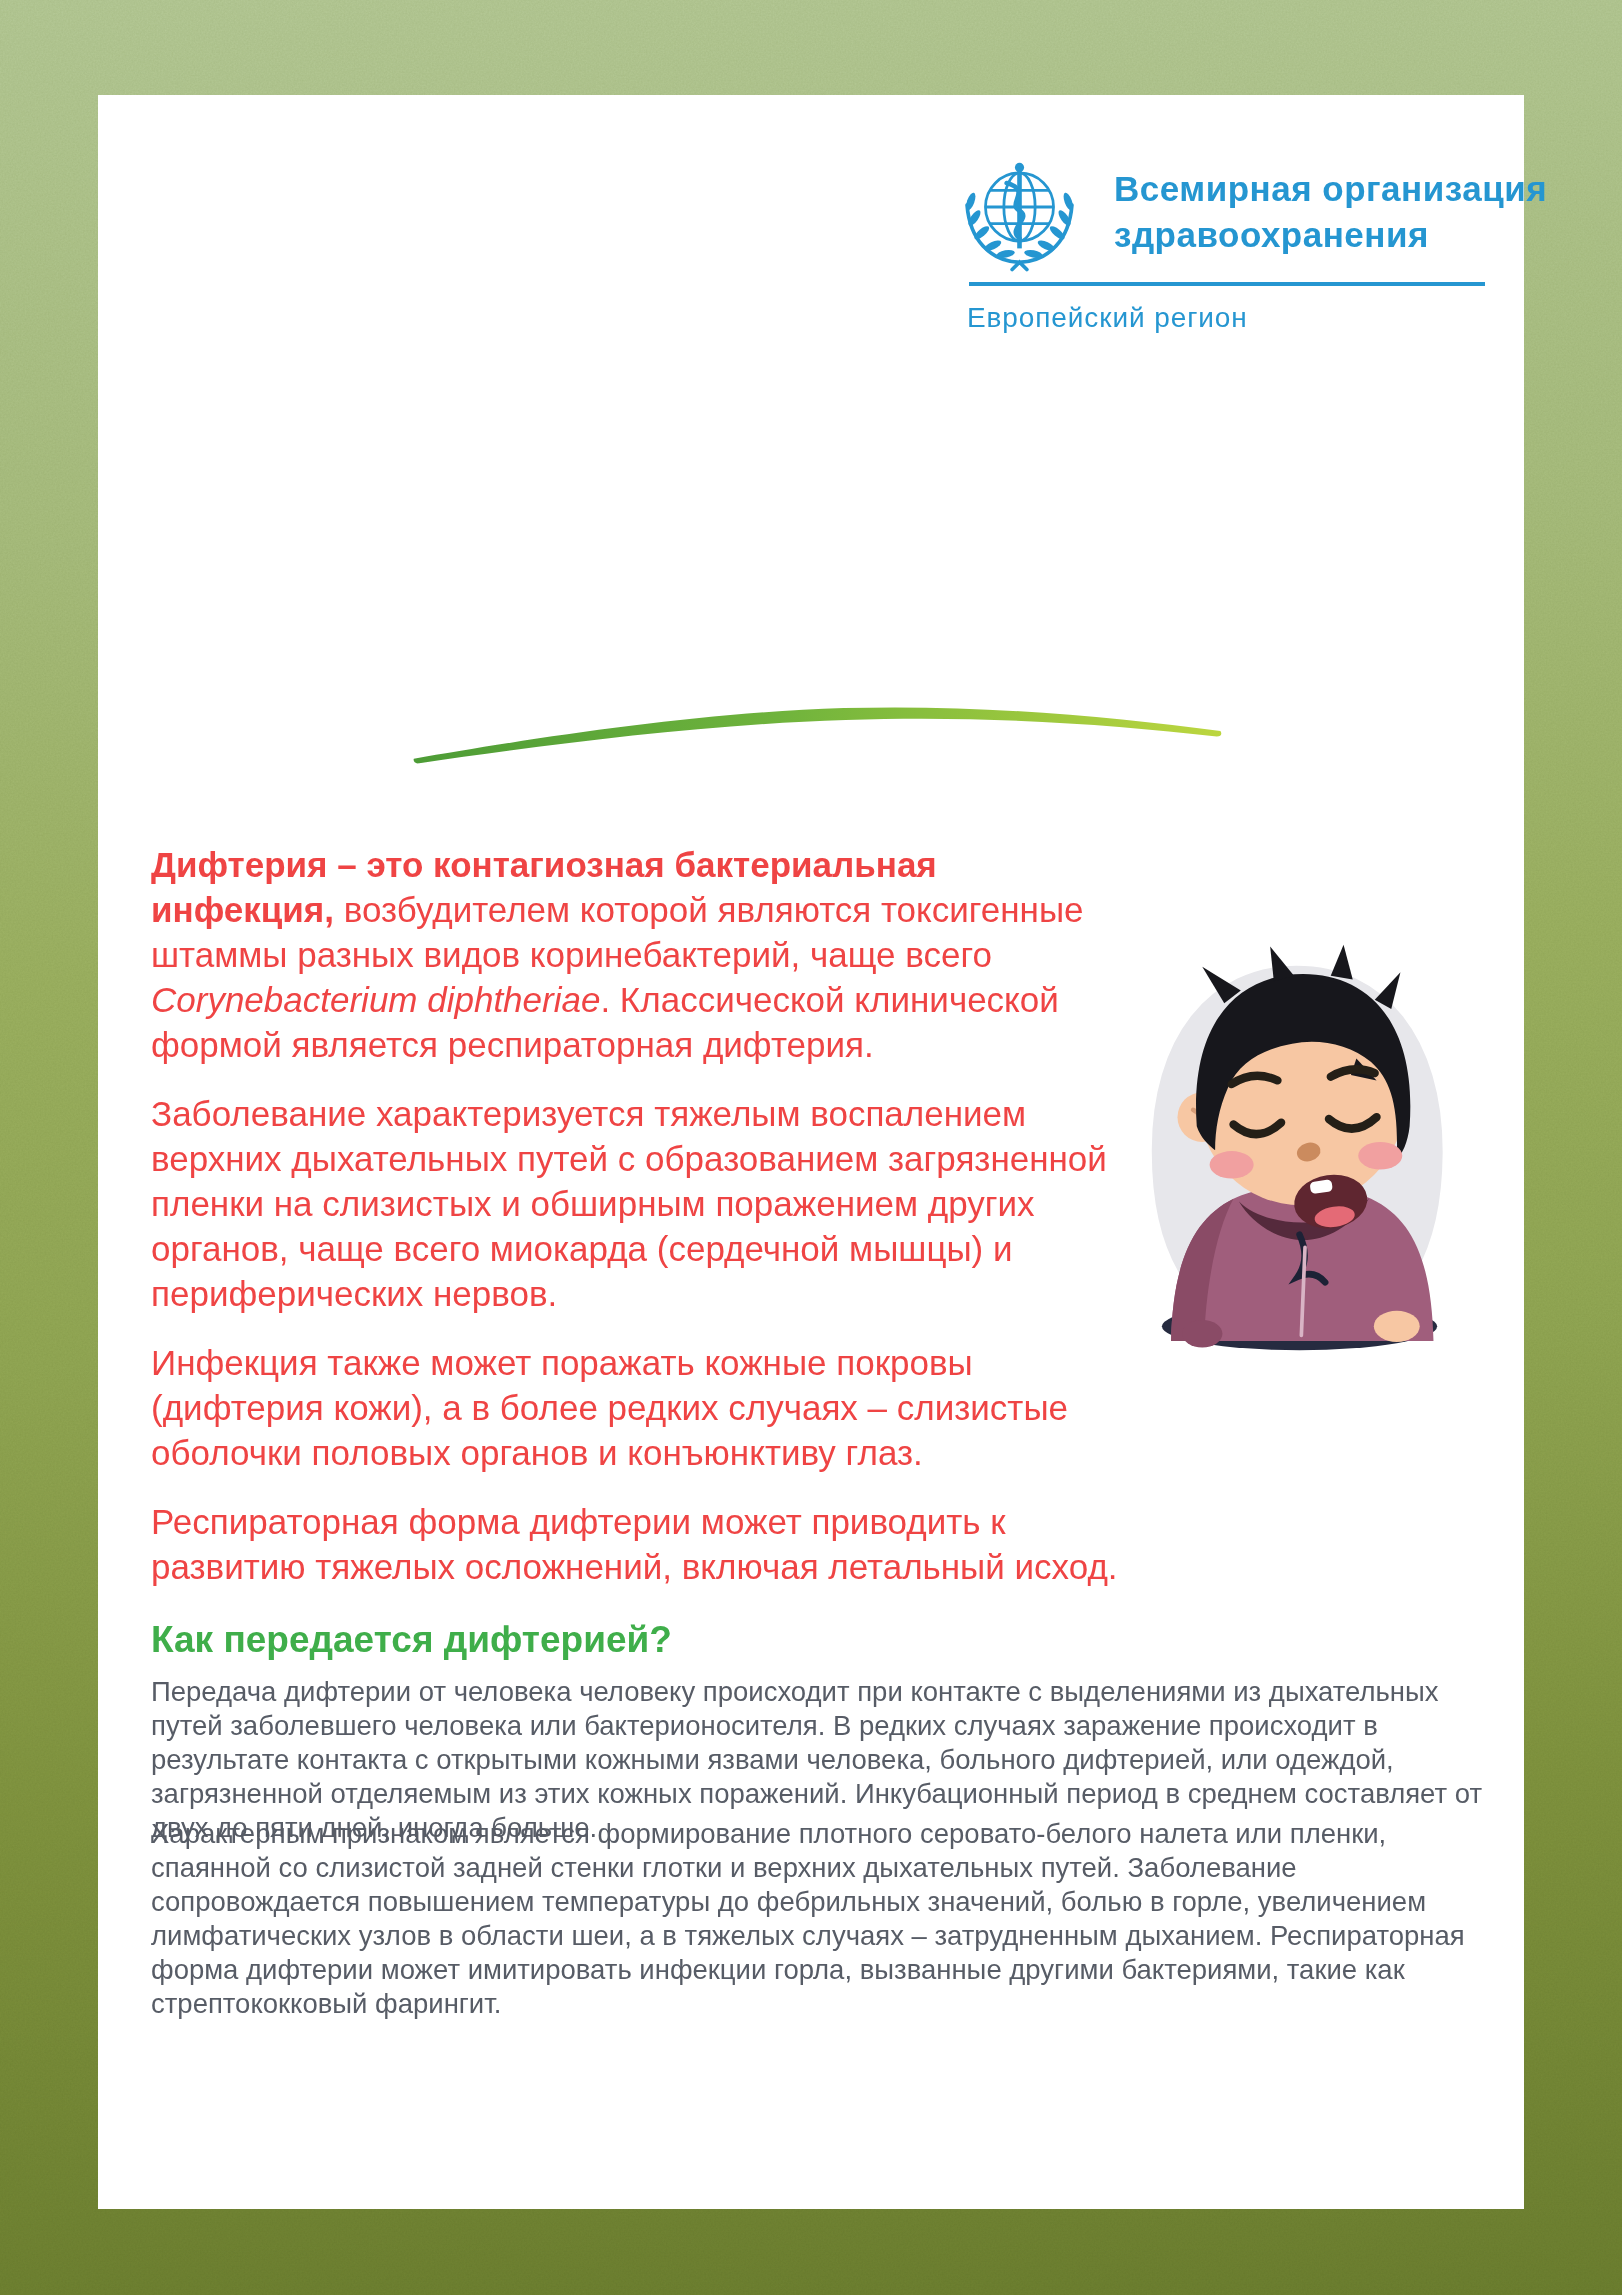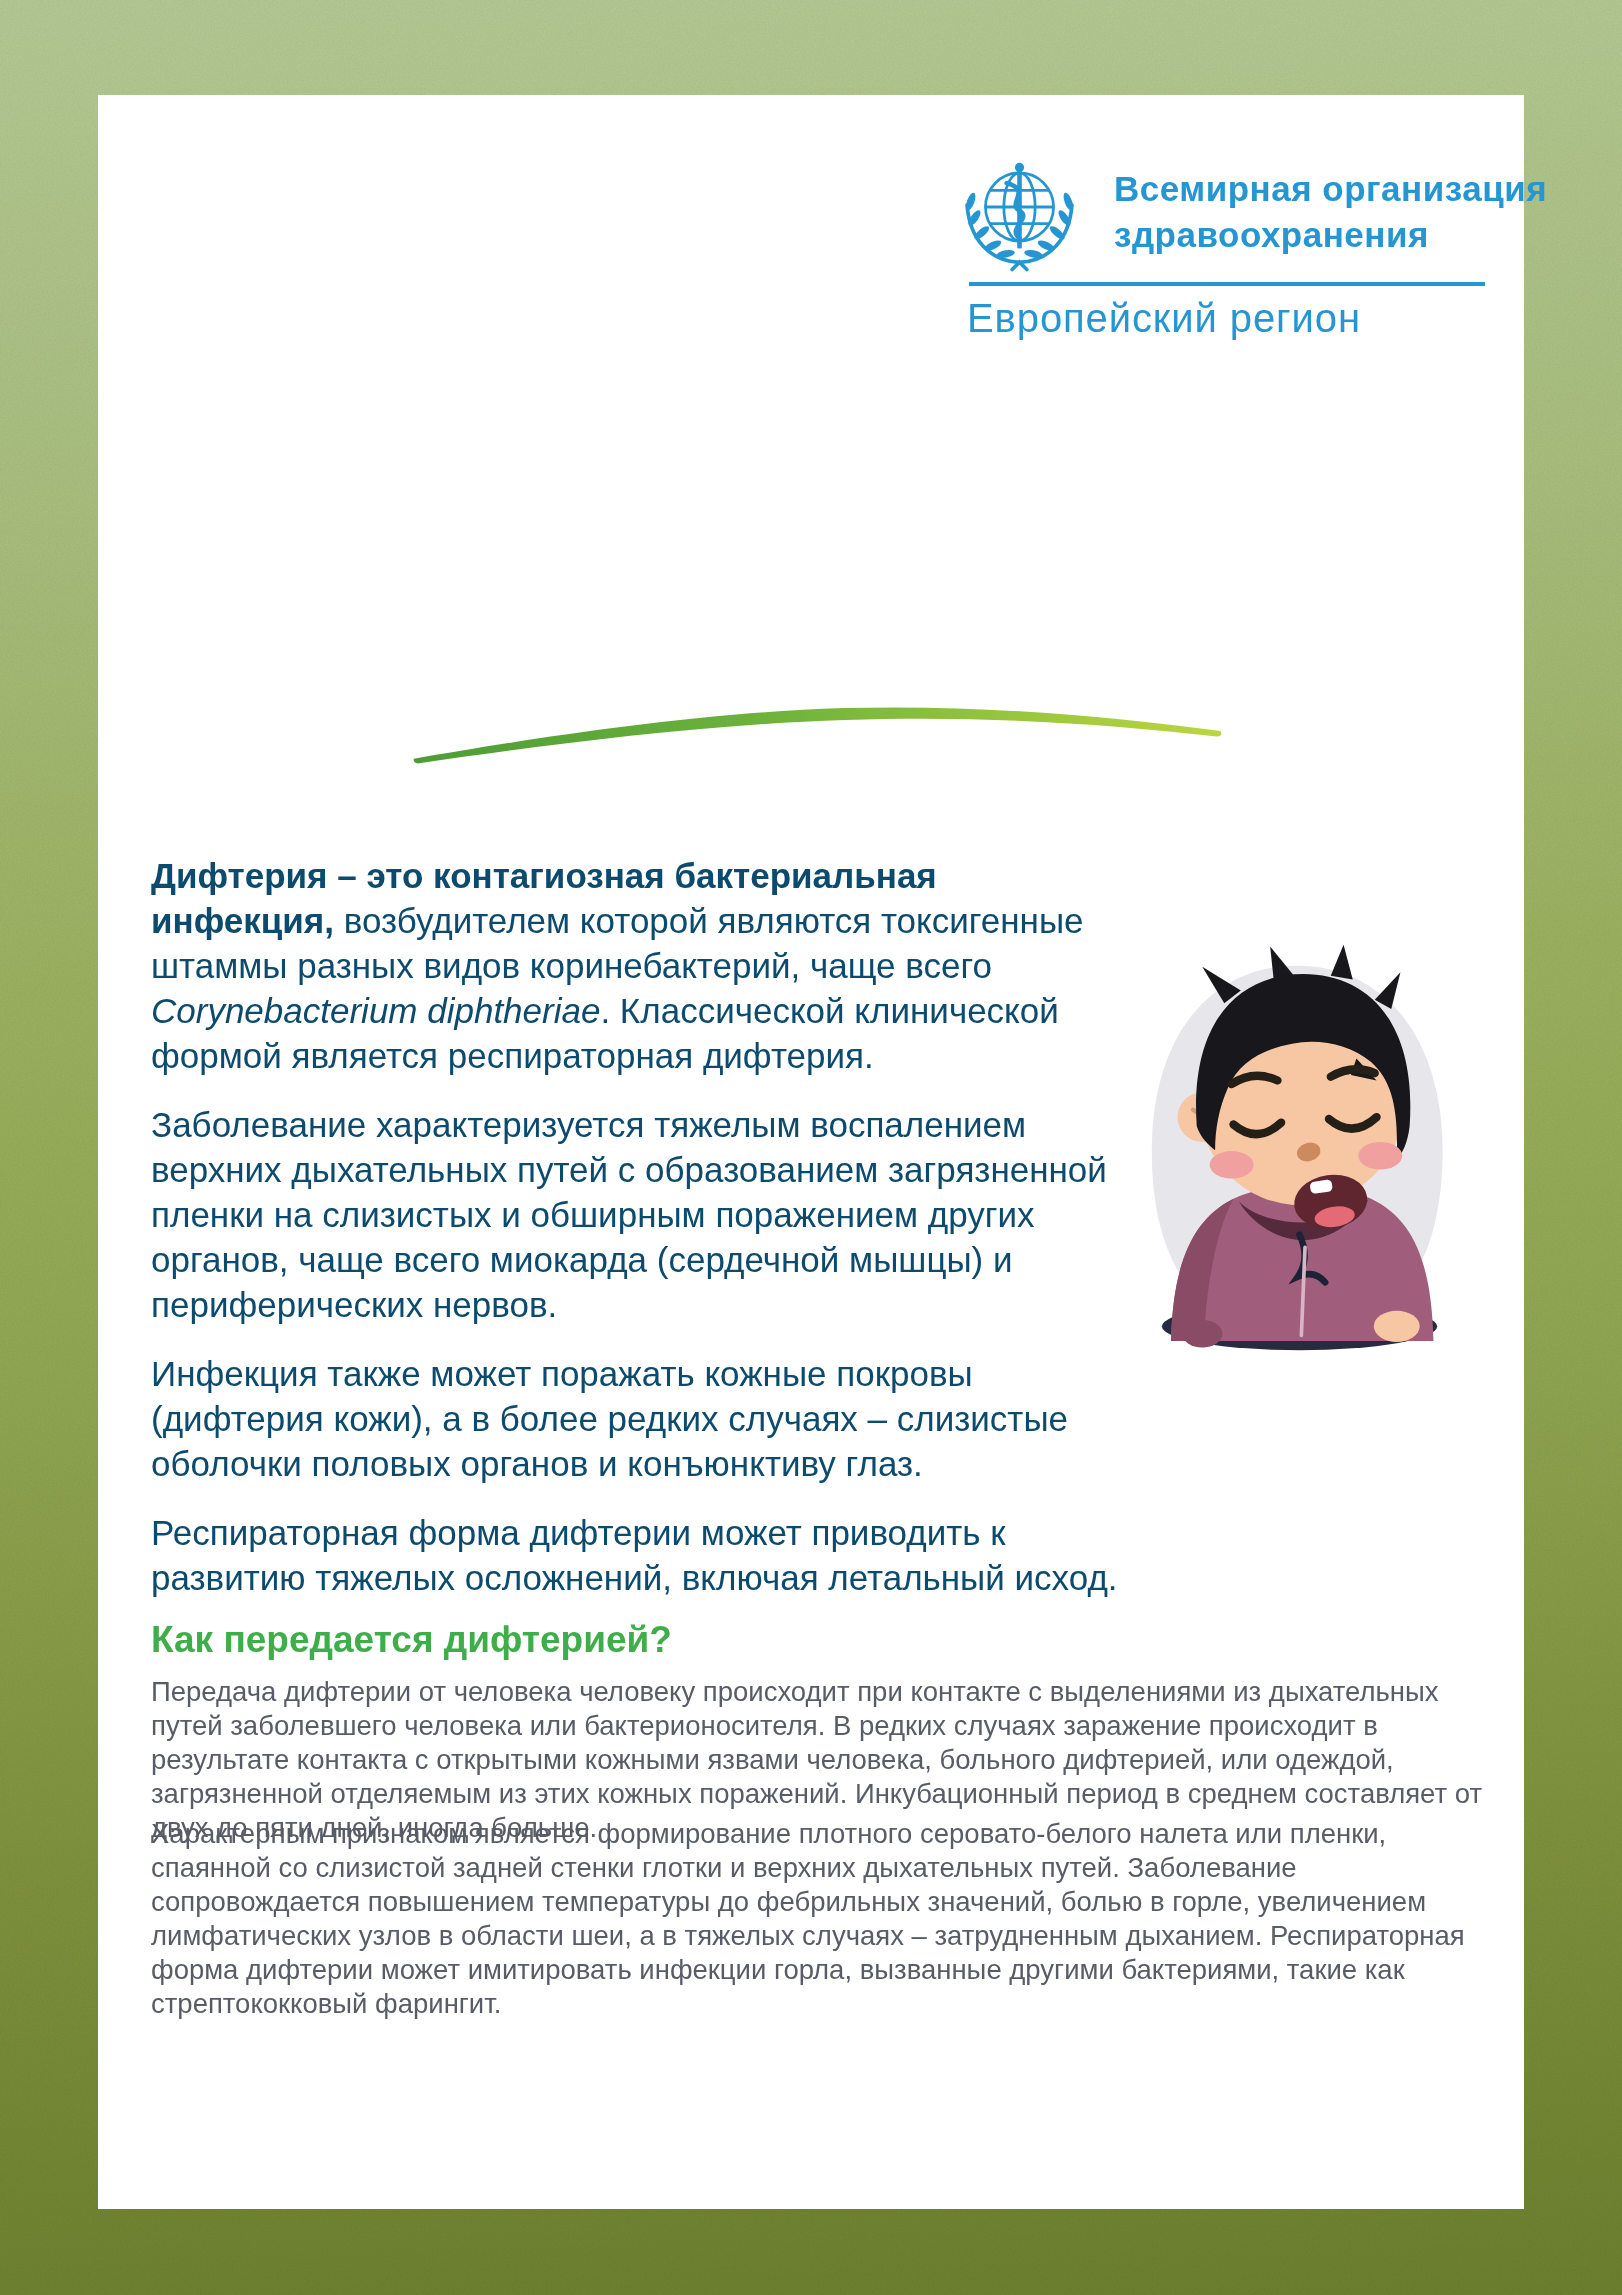--- a/index.html
+++ b/index.html
@@ -27,34 +27,34 @@
   
   .logo-emblem { left:857px; top:66px; width:129px; height:115px; }
   .logo-name {
     left:1016px; top:71px; width:441px;
     color:#2596d1; font-weight:bold; font-size:35px; line-height:46px;
     letter-spacing:0.5px;
   }
   .logo-rule { left:871px; top:187px; width:516px; height:3.7px; background:#2596d1; }
   .logo-region {
     left:869px; top:199px; width:514px;
-    color:#2596d1; font-size:40px; line-height:48px; letter-spacing:0.9px;
+    color:#2596d1; font-size:28px; line-height:48px; letter-spacing:0.9px;
   }
 
   
   .title { left:0; top:381px; width:1426px; text-align:center;
            font-weight:bold; font-size:86px; line-height:107px; letter-spacing:-0.9px; }
   .title .l1 { display:block; color:#4db44e; }
   .title .l2 { display:block; color:#bcd437; }
   .brush { left:314px; top:601px; width:813px; height:72px; }
 
   
   .intro {
     left:53px; top:747px; width:973px;
-    color:#0c4a6e; font-size:35px; line-height:45px;margin-top:11px;
+    color:#ef4444; font-size:35px; line-height:45px;
   }
   .intro p + p { margin-top:24px; }
   .intro .lead { font-weight:bold; }
   .intro .lat { font-style:italic; }
 
   .illustration { left:996px; top:831px; width:367px; height:441px; }
 
   
   .sec-h {
     left:53px; width:1341px;

